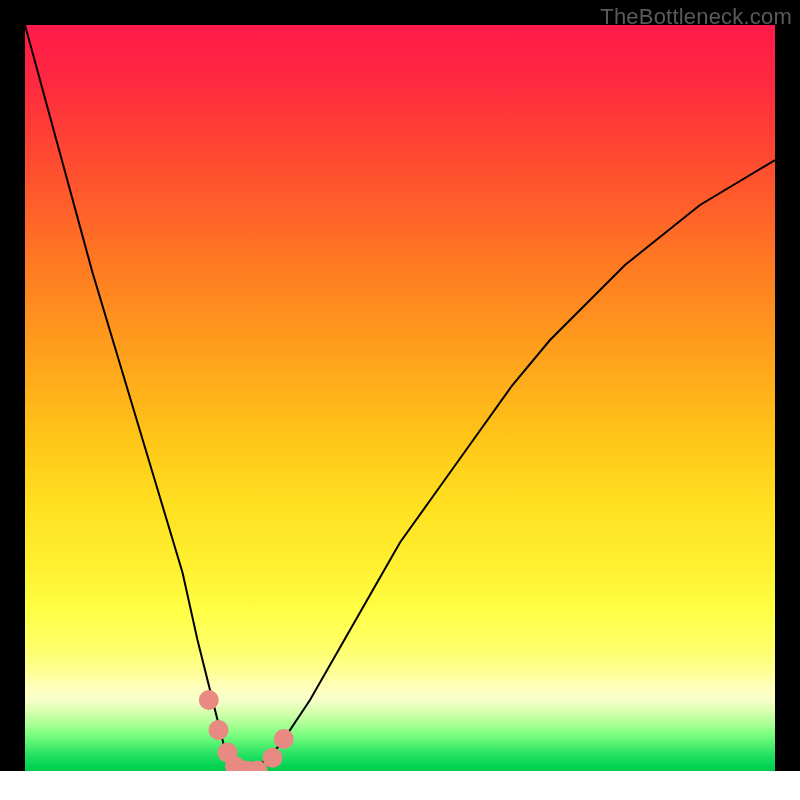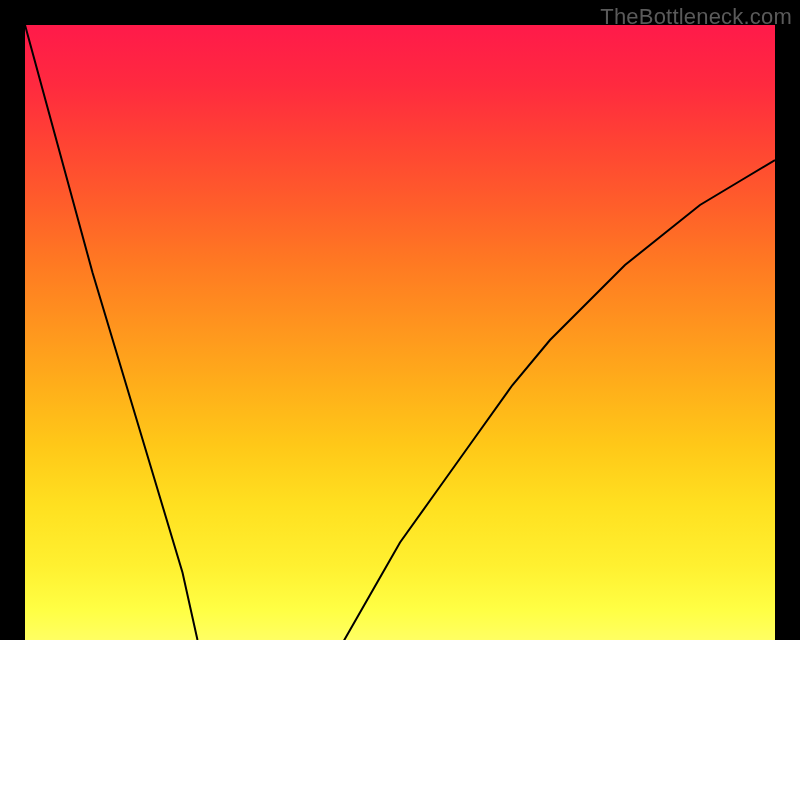--- a/index.html
+++ b/index.html
@@ -2,21 +2,21 @@
 <html><head>
 <meta charset="utf-8">
 <style>
   body {
     margin: 0;
     padding: 0;
     background: #fff;
   }
   .container {
     width: 800px;
-    height: 640px;
+    height: 771px;
     position: relative;
     background: #000;
   }
   .plot-area {
     position: absolute;
     left: 25px;
     top: 25px;
     width: 750px;
     height: 750px;
     background: linear-gradient(to bottom,

